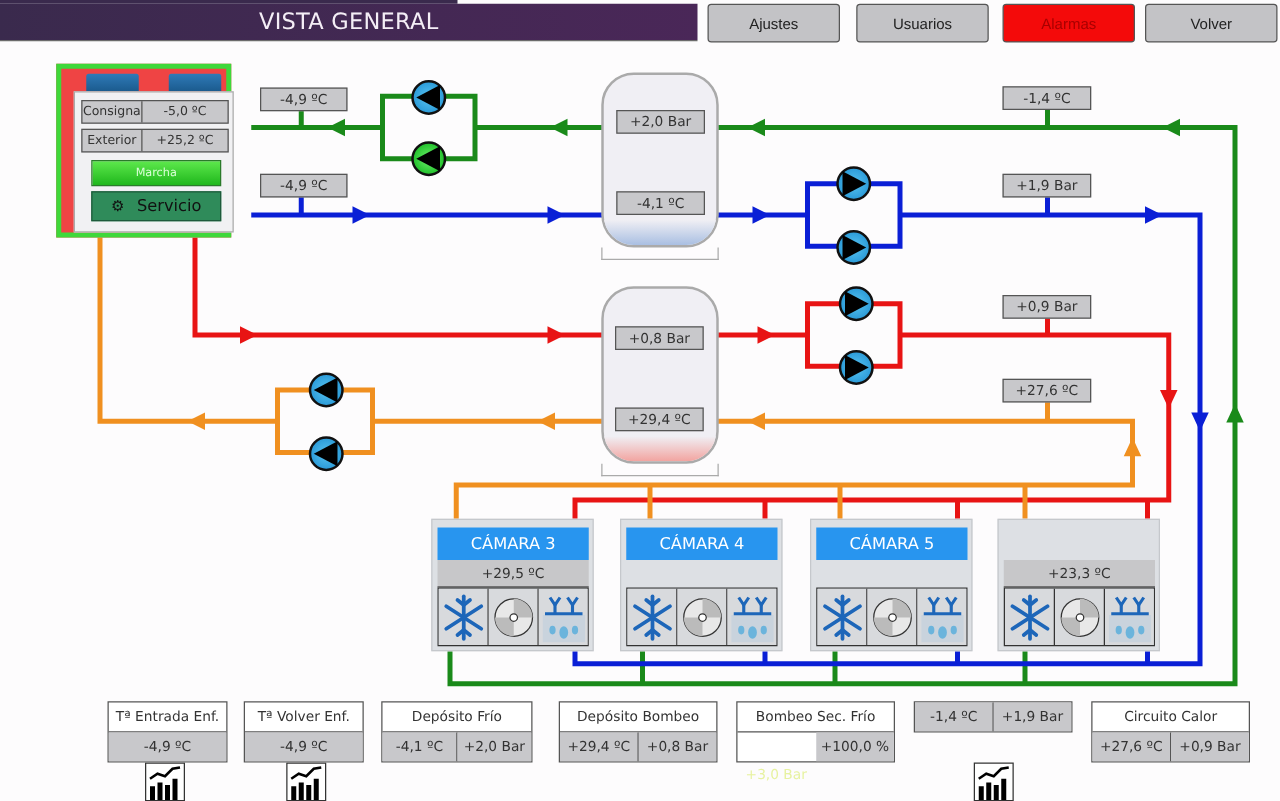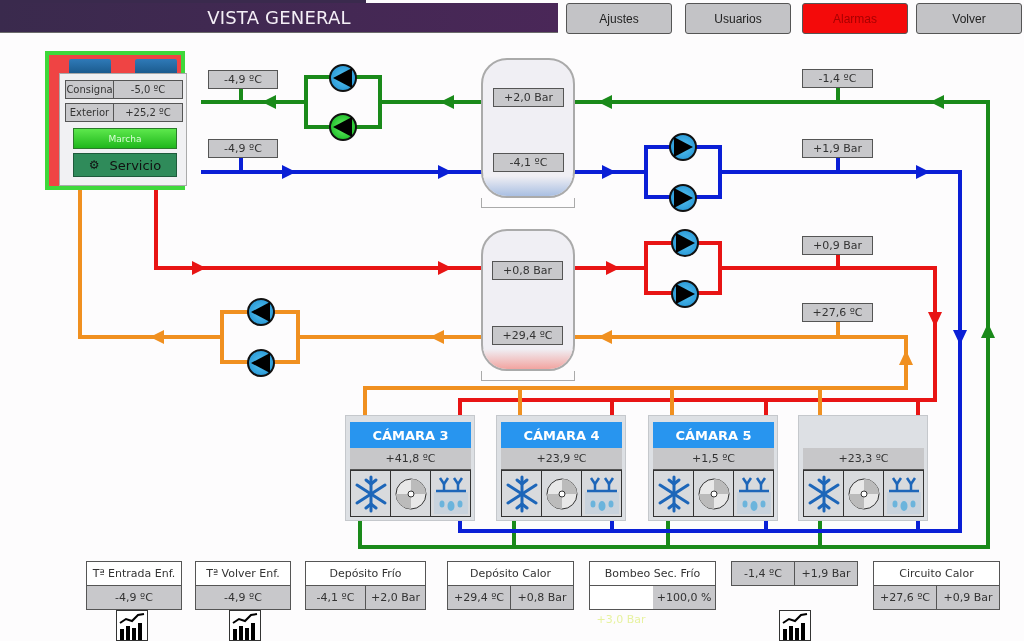--- a/index.html
+++ b/index.html
@@ -17,21 +17,21 @@
   .chiller .row { position: absolute; left: 16px; width: 118px; height: 19px; display: flex; border: 1px solid #555; background: #c8c8cb; font-size: 10px; color: #333; }
   .chiller .row .lbl { width: 48px; border-right: 1px solid #555; display: flex; align-items: center; justify-content: center; }
   .chiller .row .val { flex: 1; display: flex; align-items: center; justify-content: center; }
   .marcha { position: absolute; left: 24px; top: 73px; width: 104px; height: 21px; background: linear-gradient(#5de84c,#1fb71c); border: 1px solid #2a7a2a; color: #d9ffd6; font-size: 9px; display: flex; align-items: center; justify-content: center; }
   .servicio { position: absolute; left: 24px; top: 98px; width: 104px; height: 24px; background: #2f8b5a; border: 1px solid #1e5a3b; color: #111; font-size: 13px; display: flex; align-items: center; justify-content: center; gap: 10px; cursor: pointer; }
   .tank { position: absolute; width: 94px; border: 2px solid #aaa; border-radius: 26px 26px 26px 26px; background: #f0eff4; overflow: hidden; }
   .tank-bottom-cold { position: absolute; left: 0; right: 0; bottom: 0; height: 20px; background: linear-gradient(#f0eff4,#a9bfe2); }
   .tank-bottom-hot { position: absolute; left: 0; right: 0; bottom: 0; height: 20px; background: linear-gradient(#f0eff4,#f2a4a0); }
   .tank-legs { position: absolute; width: 94px; height: 10px; border: 1px solid #aaa; border-top: none; background: transparent; }
   .camara { position: absolute; top: 415px; width: 130px; height: 106px; background: #dde0e4; border: 1px solid #c5c8cc; }
-  .camara .head { position: absolute; left: 4px; top: 6px; width: 121px; height: 26px; background: #2895ef; color: #fff; font-weight: bold; font-size: 13px; display: flex; align-items: center; justify-content: center; }
+  .camara .head { position: absolute; left: 4px; top: 6px; width: 121px; height: 26px; background: #2895ef; color: #fff; font-weight: normal; font-size: 13px; display: flex; align-items: center; justify-content: center; }
   .camara .temp { position: absolute; left: 4px; top: 32px; width: 121px; height: 22px; background: #c7c7c9; color: #333; font-size: 11px; display: flex; align-items: center; justify-content: center; border-bottom: 1px solid #555; }
   .camara .icons { position: absolute; left: 4px; top: 54px; width: 121px; height: 47px; display: flex; border: 1px solid #333; }
   .camara .ico { flex: 1; border-right: 1px solid #333; background: #d8dadd; display: flex; align-items: center; justify-content: center; }
   .camara .ico:last-child { border-right: none; }
   .panel { position: absolute; top: 561px; border: 1px solid #555; background: #fff; }
   .panel .ptitle { height: 24px; display: flex; align-items: center; justify-content: center; font-size: 11px; color: #333; border-bottom: 1px solid #555; }
   .panel .pvals { height: 23px; display: flex; }
   .panel .pv { flex: 1; background: #c8c8cb; display: flex; align-items: center; justify-content: center; font-size: 11px; color: #333; border-right: 1px solid #555; }
   .panel .pv:last-child { border-right: none; }
   .panel .pv.dark { background: #c2410c; color: #e7f2a0; margin-top: 33px; }
@@ -204,21 +204,21 @@
 <div class="tank" style="left:481px;top:229px;height:142px">
   <div class="tank-bottom-hot"></div>
 </div>
 <div class="tank-legs" style="left:481px;top:371px"></div>
 <div class="vbox" style="left:492px;top:261px;width:71px">+0,8 Bar</div>
 <div class="vbox" style="left:492px;top:326px;width:71px">+29,4 ºC</div>
 
 <div id="camaras">
     <div class="camara" style="left: 345px;">
       <div class="head">CÁMARA 3</div>
-      <div class="temp">+41,8 ºC</div>
+      <div class="temp">+29,5 ºC</div>
       <div class="icons">
         <div class="ico">
           <svg width="34" height="40" viewBox="0 0 34 40">
             <g stroke="#1d66b9" stroke-width="3" stroke-linecap="round" fill="none">
               <line x1="17" y1="3" x2="17" y2="37"></line>
               <line x1="3" y1="11" x2="31" y2="29"></line>
               <line x1="3" y1="29" x2="31" y2="11"></line>
               <polyline points="12,6 17,10 22,6"></polyline>
               <polyline points="12,34 17,30 22,34"></polyline>
             </g>
@@ -247,21 +247,20 @@
               <ellipse cx="8" cy="30" rx="2.5" ry="3.5"></ellipse>
               <ellipse cx="17" cy="32" rx="3.5" ry="5"></ellipse>
               <ellipse cx="26" cy="30" rx="2.5" ry="3.5"></ellipse>
             </g>
           </svg>
         </div>
       </div>
     </div>
     <div class="camara" style="left: 496px;">
       <div class="head">CÁMARA 4</div>
-      <div class="temp">+23,9 ºC</div>
       <div class="icons">
         <div class="ico">
           <svg width="34" height="40" viewBox="0 0 34 40">
             <g stroke="#1d66b9" stroke-width="3" stroke-linecap="round" fill="none">
               <line x1="17" y1="3" x2="17" y2="37"></line>
               <line x1="3" y1="11" x2="31" y2="29"></line>
               <line x1="3" y1="29" x2="31" y2="11"></line>
               <polyline points="12,6 17,10 22,6"></polyline>
               <polyline points="12,34 17,30 22,34"></polyline>
             </g>
@@ -290,21 +289,20 @@
               <ellipse cx="8" cy="30" rx="2.5" ry="3.5"></ellipse>
               <ellipse cx="17" cy="32" rx="3.5" ry="5"></ellipse>
               <ellipse cx="26" cy="30" rx="2.5" ry="3.5"></ellipse>
             </g>
           </svg>
         </div>
       </div>
     </div>
     <div class="camara" style="left: 648px;">
       <div class="head">CÁMARA 5</div>
-      <div class="temp">+1,5 ºC</div>
       <div class="icons">
         <div class="ico">
           <svg width="34" height="40" viewBox="0 0 34 40">
             <g stroke="#1d66b9" stroke-width="3" stroke-linecap="round" fill="none">
               <line x1="17" y1="3" x2="17" y2="37"></line>
               <line x1="3" y1="11" x2="31" y2="29"></line>
               <line x1="3" y1="29" x2="31" y2="11"></line>
               <polyline points="12,6 17,10 22,6"></polyline>
               <polyline points="12,34 17,30 22,34"></polyline>
             </g>
@@ -395,21 +393,21 @@
     </div>
 </div>
 <div class="panel" style="left:305px;width:121px">
   <div class="ptitle">Depósito Frío</div>
   <div class="pvals">
       <div class="pv">-4,1 ºC</div>
       <div class="pv">+2,0 Bar</div>
     </div>
 </div>
 <div class="panel" style="left:447px;width:127px">
-  <div class="ptitle">Depósito Calor</div>
+  <div class="ptitle">Depósito Bombeo</div>
   <div class="pvals">
       <div class="pv">+29,4 ºC</div>
       <div class="pv">+0,8 Bar</div>
     </div>
 </div>
 <div class="panel" style="left:589px;width:127px">
   <div class="ptitle">Bombeo Sec. Frío</div>
   <div class="pvals">
       <div class="pv dark">+3,0 Bar</div>
       <div class="pv">+100,0 %</div>

